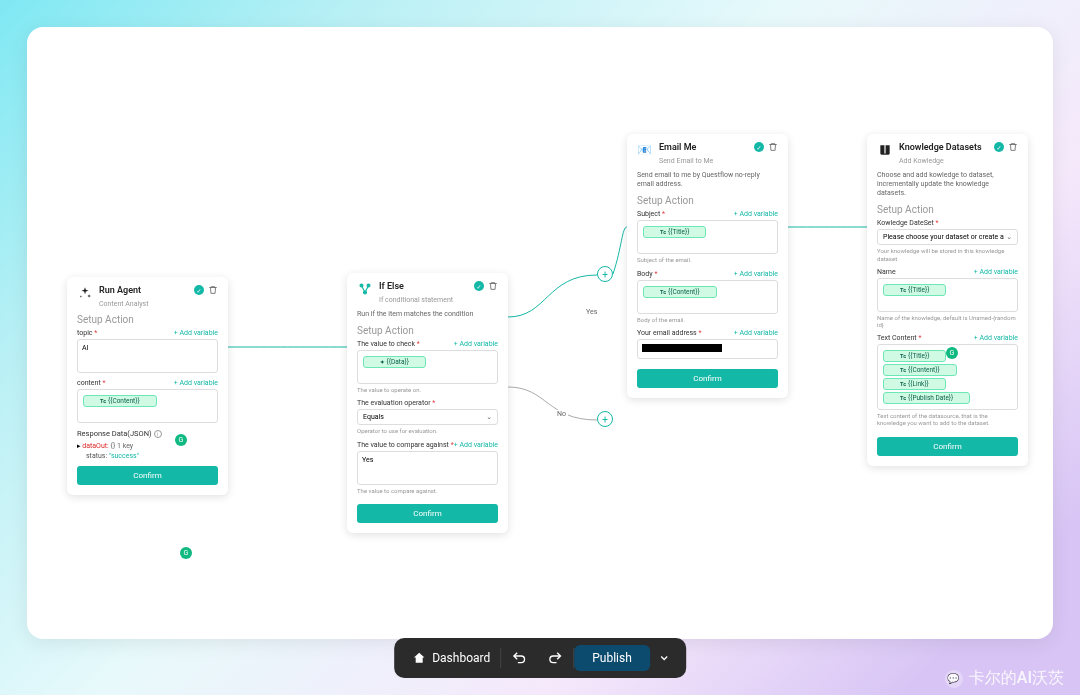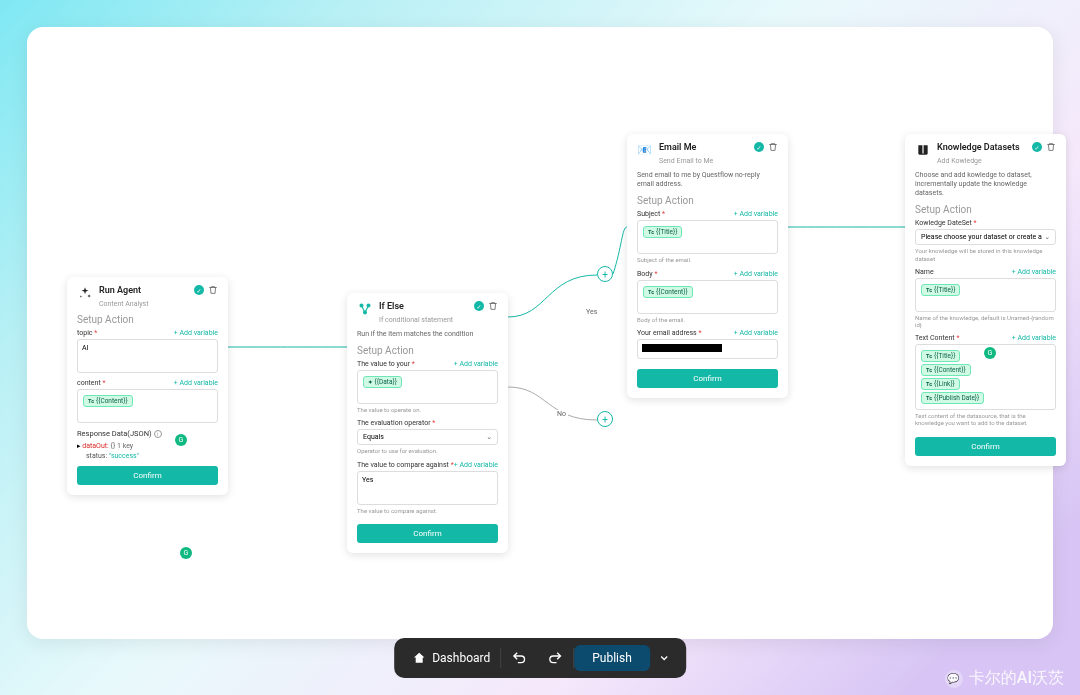--- a/index.html
+++ b/index.html
@@ -1,43 +1,43 @@
 <!DOCTYPE html>
 <html><head>
 <meta charset="utf-8">
 <style>
 *{box-sizing:border-box;margin:0;padding:0;font-family:-apple-system,BlinkMacSystemFont,"Segoe UI",Roboto,sans-serif}
 body{width:1080px;height:695px;background:linear-gradient(135deg,#7FE8F3 0%,#B8F0F5 20%,#E8F9FB 45%,#F5E8FB 70%,#D8C5F5 90%);overflow:hidden;position:relative}
 .canvas{position:absolute;top:27px;left:27px;width:1026px;height:612px;background:#fff;border-radius:16px;box-shadow:0 4px 20px rgba(0,0,0,.08)}
 .node{position:absolute;background:#fff;border-radius:6px;box-shadow:0 2px 8px rgba(0,0,0,.12);padding:8px 10px 10px;font-size:8px}
 .n1{top:250px;left:40px;width:161px}
-.n2{top:266px;left:320px;width:161px}
+.n2{top:246px;left:320px;width:161px}
 .n3{top:107px;left:600px;width:161px}
-.n4{top:107px;left:878px;width:161px}
+.n4{top:107px;left:840px;width:161px}
 .node-hdr{display:flex;align-items:flex-start;gap:6px;margin-bottom:6px}
 .ic{width:16px;height:16px;flex:0 0 16px;display:flex;align-items:center;justify-content:center}
 .ic-spark svg,.ic-branch svg,.ic-kd svg{width:14px;height:14px}
 .ic-mail{font-size:12px}
 .ttl{font-size:9px;font-weight:600;color:#222;line-height:1.2}
 .sub{font-size:7px;color:#999;line-height:1.2;margin-top:4px}
 .hdr-txt{flex:1}
 .hdr-act{display:flex;gap:4px;align-items:center}
 .dot-g{width:10px;height:10px;border-radius:50%;background:#14B8A6;display:flex;align-items:center;justify-content:center;color:#fff;font-size:6px}
 .del{width:10px;height:10px;color:#666;cursor:pointer}
 .desc{font-size:7px;color:#666;line-height:1.3;margin-bottom:6px}
 .sect{font-size:10px;color:#999;margin-bottom:4px}
 .fld{margin-bottom:6px}
 .lbl-row{display:flex;justify-content:space-between;margin-bottom:2px}
 .lbl{font-size:7px;color:#333}
 .req{color:#e53e3e}
 .addv{font-size:7px;color:#14B8A6;cursor:pointer}
 .inp{width:100%;border:1px solid #ddd;border-radius:3px;padding:4px;font-size:7px;min-height:20px;background:#fff;position:relative}
 .inp.med{min-height:34px}
 .inp.lg{min-height:38px}
-.chip{display:inline-flex;align-items:center;gap:2px;background:#D1FAE5;border:1px solid #6EE7B7;border-radius:3px;padding:1px 4px;font-size:6.5px;color:#065F46;margin:1px}
+.chip{display:inline-flex;align-items:center;gap:2px;background:#D1FAE5;border:1px solid #6EE7B7;border-radius:3px;padding:1px 16px;font-size:6.5px;color:#065F46;margin:1px}
 .chip-tc{font-weight:700;font-size:5.5px}
 .help{font-size:6px;color:#999;margin-top:2px;line-height:1.2}
 .sel{width:100%;border:1px solid #ddd;border-radius:3px;padding:3px 5px;font-size:7px;background:#fff;display:flex;justify-content:space-between;align-items:center;cursor:pointer}
 .chev{font-size:7px;color:#666}
 .cbtn{width:100%;background:#14B8A6;color:#fff;border:none;border-radius:3px;padding:5px;font-size:8px;cursor:pointer;margin-top:4px}
 .rd{font-size:7.5px;color:#333;margin-bottom:4px}
 .rd-row{font-size:7px;line-height:1.4}
 .rd-k{color:#DC2626}
 .rd-b{color:#666}
 .rd-k2{color:#555}
@@ -136,21 +136,21 @@
       <span class="dot-g">✓</span>
       <span class="del"><svg viewBox="0 0 24 24" fill="none" stroke="#666" stroke-width="2">
               <path d="M3 6h18M8 6V4h8v2M6 6l1 14h10l1-14"></path>
             </svg></span>
     </div>
   </div>
   <div class="desc">Run if the item matches the condition</div>
   <div class="sect">Setup Action</div>
   <div class="fld">
     <div class="lbl-row">
-          <span class="lbl"><span>The value to your</span> <span class="req">*</span></span>
+          <span class="lbl"><span>The value to check</span> <span class="req">*</span></span>
           <span class="addv">+ Add variable</span>
         </div>
     <div class="inp med"><span class="chip">
             <span class="chip-tc">✦</span>
             <span>{{Data}}</span>
           </span></div>
     <div class="help">The value to operate on.</div>
   </div>
   <div class="fld">
     <div class="lbl-row">

